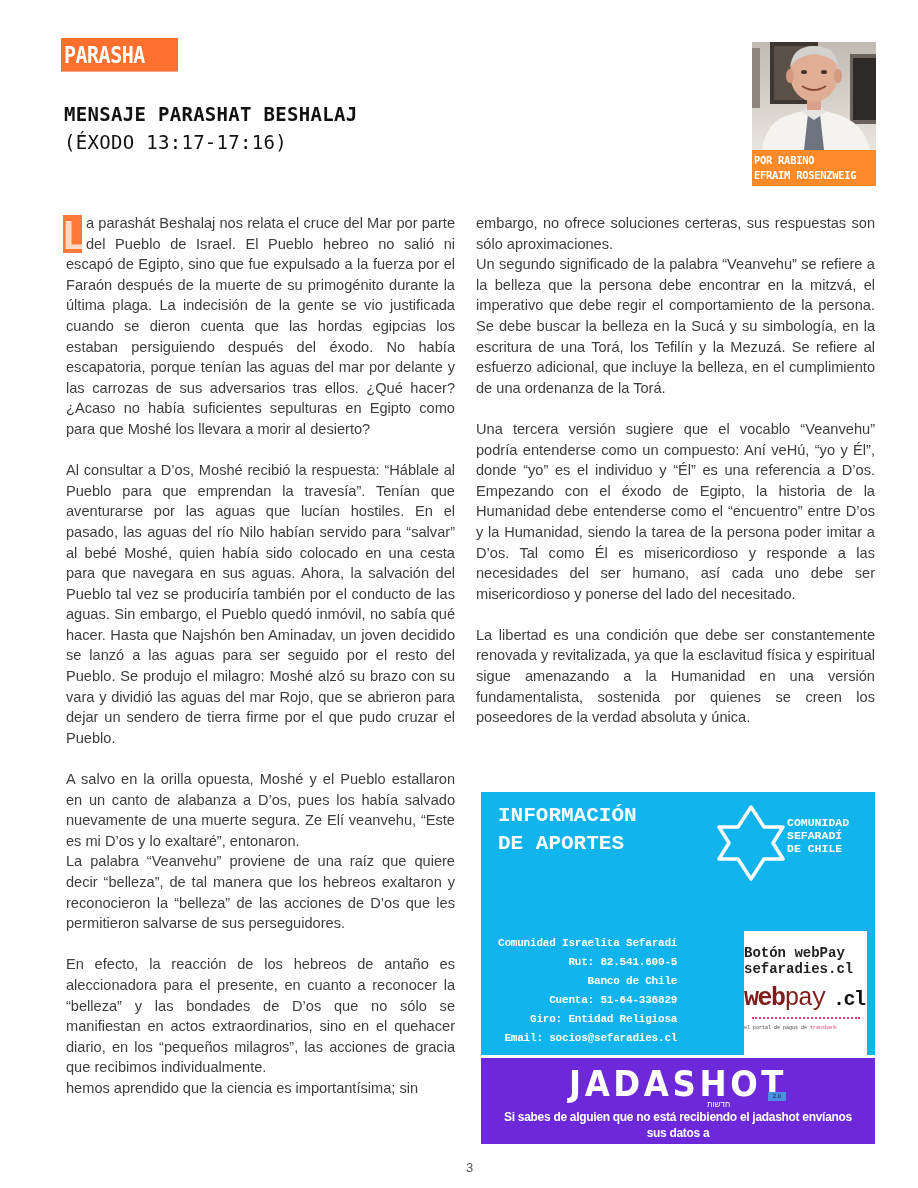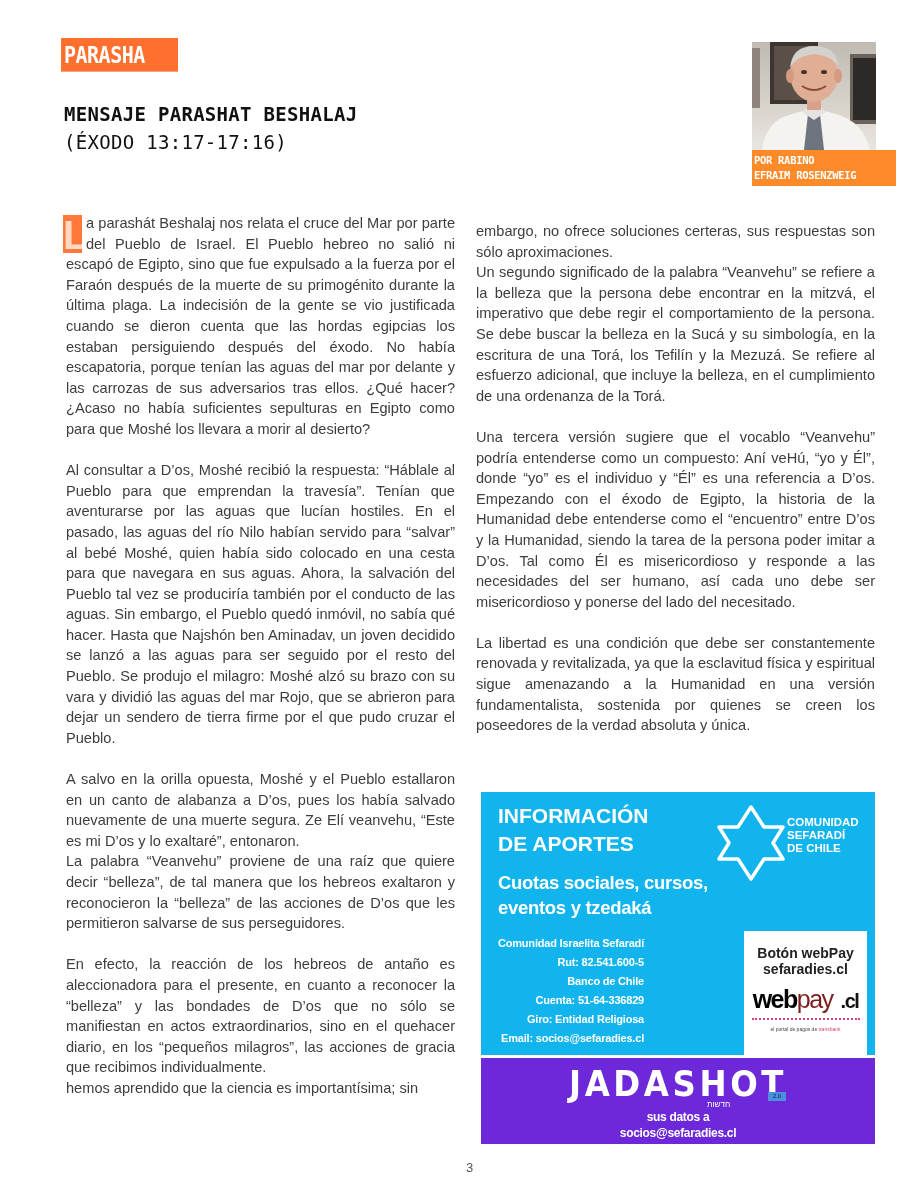--- a/index.html
+++ b/index.html
@@ -17,62 +17,62 @@
     position: absolute; left: 64px; top: 100px;
     font-family: "DejaVu Sans Mono", monospace; font-weight: bold; font-size: 19px;
     color: #111; line-height: 28px; letter-spacing: 0.3px;
   }
   .article-title .sub { font-weight: normal; display: block; }
 
   .author-box { position: absolute; left: 752px; top: 42px; width: 124px; height: 144px; }
   .author-photo { position: absolute; left: 0; top: 0; width: 124px; height: 108px; overflow: hidden;
     background: linear-gradient(180deg,#bfbab2 0%, #d8d3cb 60%, #e9e6e1 100%); }
   .author-credit {
-    position: absolute; left: 0; top: 108px; width: 144px; height: 36px;
+    position: absolute; left: 0; top: 108px; width: 124px; height: 36px;
     background: #ff8a2a; color: #fff;
     font-family: "DejaVu Sans Mono", monospace; font-weight: bold; font-size: 10.5px;
     line-height: 15px; padding: 3px 2px 0 2px; letter-spacing: -0.3px;
   }
   .author-credit span { display: block; }
 
   .col {
     position: absolute; top: 213px; width: 389px;
     font-size: 14.6px; line-height: 20.6px; color: #3d3d3d; text-align: justify;
     font-weight: 300;
   }
   .col-left { left: 66px; }
-  .col-right { left: 476px; width: 399px; margin-top: 8px; }
+  .col-right { left: 476px; width: 399px; }
   .col p { margin: 0; }
   .col p.gap { margin-top: 20.6px; }
   .dropcap {
     float: left; width: 19px; height: 38px; margin: 2px 4px 0 -3px;
     background: #ff7a3a; color: #ffd9c4;
     font-size: 40px; font-weight: bold; line-height: 40px; text-align: center; overflow: hidden;
   }
 
   .info-box {
     position: absolute; left: 481px; top: 792px; width: 394px; height: 263px;
-    background: #12b4ee; color: #fff; font-family: Liberation Sans, sans-serif;
+    background: #12b4ee; color: #fff; font-family: Liberation Mono, monospace;
   }
   .info-title { position: absolute; left: 17px; top: 10px; font-size: 21px; font-weight: bold; line-height: 28px; }
   .info-subtitle { position: absolute; left: 17px; top: 78px; font-size: 18.5px; font-weight: bold; line-height: 25px; letter-spacing: -0.3px; }
   .info-details { position: absolute; left: 17px; top: 142px; font-size: 11px; font-weight: bold; line-height: 19px; letter-spacing: -0.2px; text-align: right; }
   .info-details span { display: block; }
   .logo-star { position: absolute; left: 236px; top: 12px; width: 68px; height: 78px; }
   .logo-text { position: absolute; left: 306px; top: 24px; font-size: 11.5px; font-weight: bold; line-height: 13px; }
   .logo-text span { display: block; }
 
   .webpay-box {
     position: absolute; left: 263px; top: 139px; width: 123px; height: 134px;
-    background: #fff; color: #222; text-align: center;
+    background: #fff; color: #222; text-align: left;
   }
   .webpay-label { margin-top: 14px; font-size: 14px; font-weight: bold; line-height: 16px; }
   .webpay-label span { display: block; }
   .webpay-logo { margin-top: 9px; font-size: 25px; font-weight: bold; letter-spacing: -1.5px; line-height: 26px; }
-  .webpay-logo .web { color: #000000; }
+  .webpay-logo .web { color: #7f1d1d; }
   .webpay-logo .pay { color: #7f1d1d; font-weight: normal; }
   .webpay-logo .cl { color: #111; font-size: 20px; margin-left: 8px; }
   .webpay-dots { margin: 4px auto 0 auto; width: 108px; border-top: 2px dotted #e23f7a; }
   .webpay-tagline { margin-top: 6px; font-size: 5px; color: #444; }
   .webpay-tagline .tb { color: #e23f7a; }
 
   .jadashot-box {
     position: absolute; left: 481px; top: 1058px; width: 394px; height: 86px;
     background: #6d28d9; color: #fff; text-align: center;
   }
@@ -148,24 +148,20 @@
     <div>DE APORTES</div>
   </div>
   <svg class="logo-star" viewBox="0 0 68 78">
     <path d="M34 3 L47 23 L66 23 L56 39 L66 55 L47 55 L34 75 L21 55 L2 55 L12 39 L2 23 L21 23 Z" fill="none" stroke="#fff" stroke-width="3.5" stroke-linejoin="round"></path>
   </svg>
   <div class="logo-text">
     <span>COMUNIDAD</span>
     <span>SEFARADÍ</span>
     <span>DE CHILE</span>
   </div>
-  <div class="info-subtitle">
-    <div>Cuotas sociales, cursos,</div>
-    <div>eventos y tzedaká</div>
-  </div>
   <div class="info-details">
     <span>Comunidad Israelita Sefaradí</span>
     <span>Rut: 82.541.600-5</span>
     <span>Banco de Chile</span>
     <span>Cuenta: 51-64-336829</span>
     <span>Giro: Entidad Religiosa</span>
     <span>Email: socios@sefaradies.cl</span>
   </div>
   <div class="webpay-box">
     <div class="webpay-label">
@@ -176,20 +172,21 @@
     <div class="webpay-dots"></div>
     <div class="webpay-tagline"><span>el portal de pagos de </span><span class="tb">transbank</span></div>
   </div>
 </div>
 
 <div class="jadashot-box">
   <div class="jadashot-title">JADASHOT</div>
   <div class="jadashot-heb">חדשות</div>
   <div class="jadashot-badge">2.0</div>
   <div class="jadashot-msg">
+    <span>Si sabes de alguien que no está recibiendo el jadashot envíanos</span>
     <span>
         <span>sus datos a </span>
         <span class="email">socios@sefaradies.cl</span>
       </span>
   </div>
 </div>
 
 <div class="page-number">3</div>
 
 </body></html>

